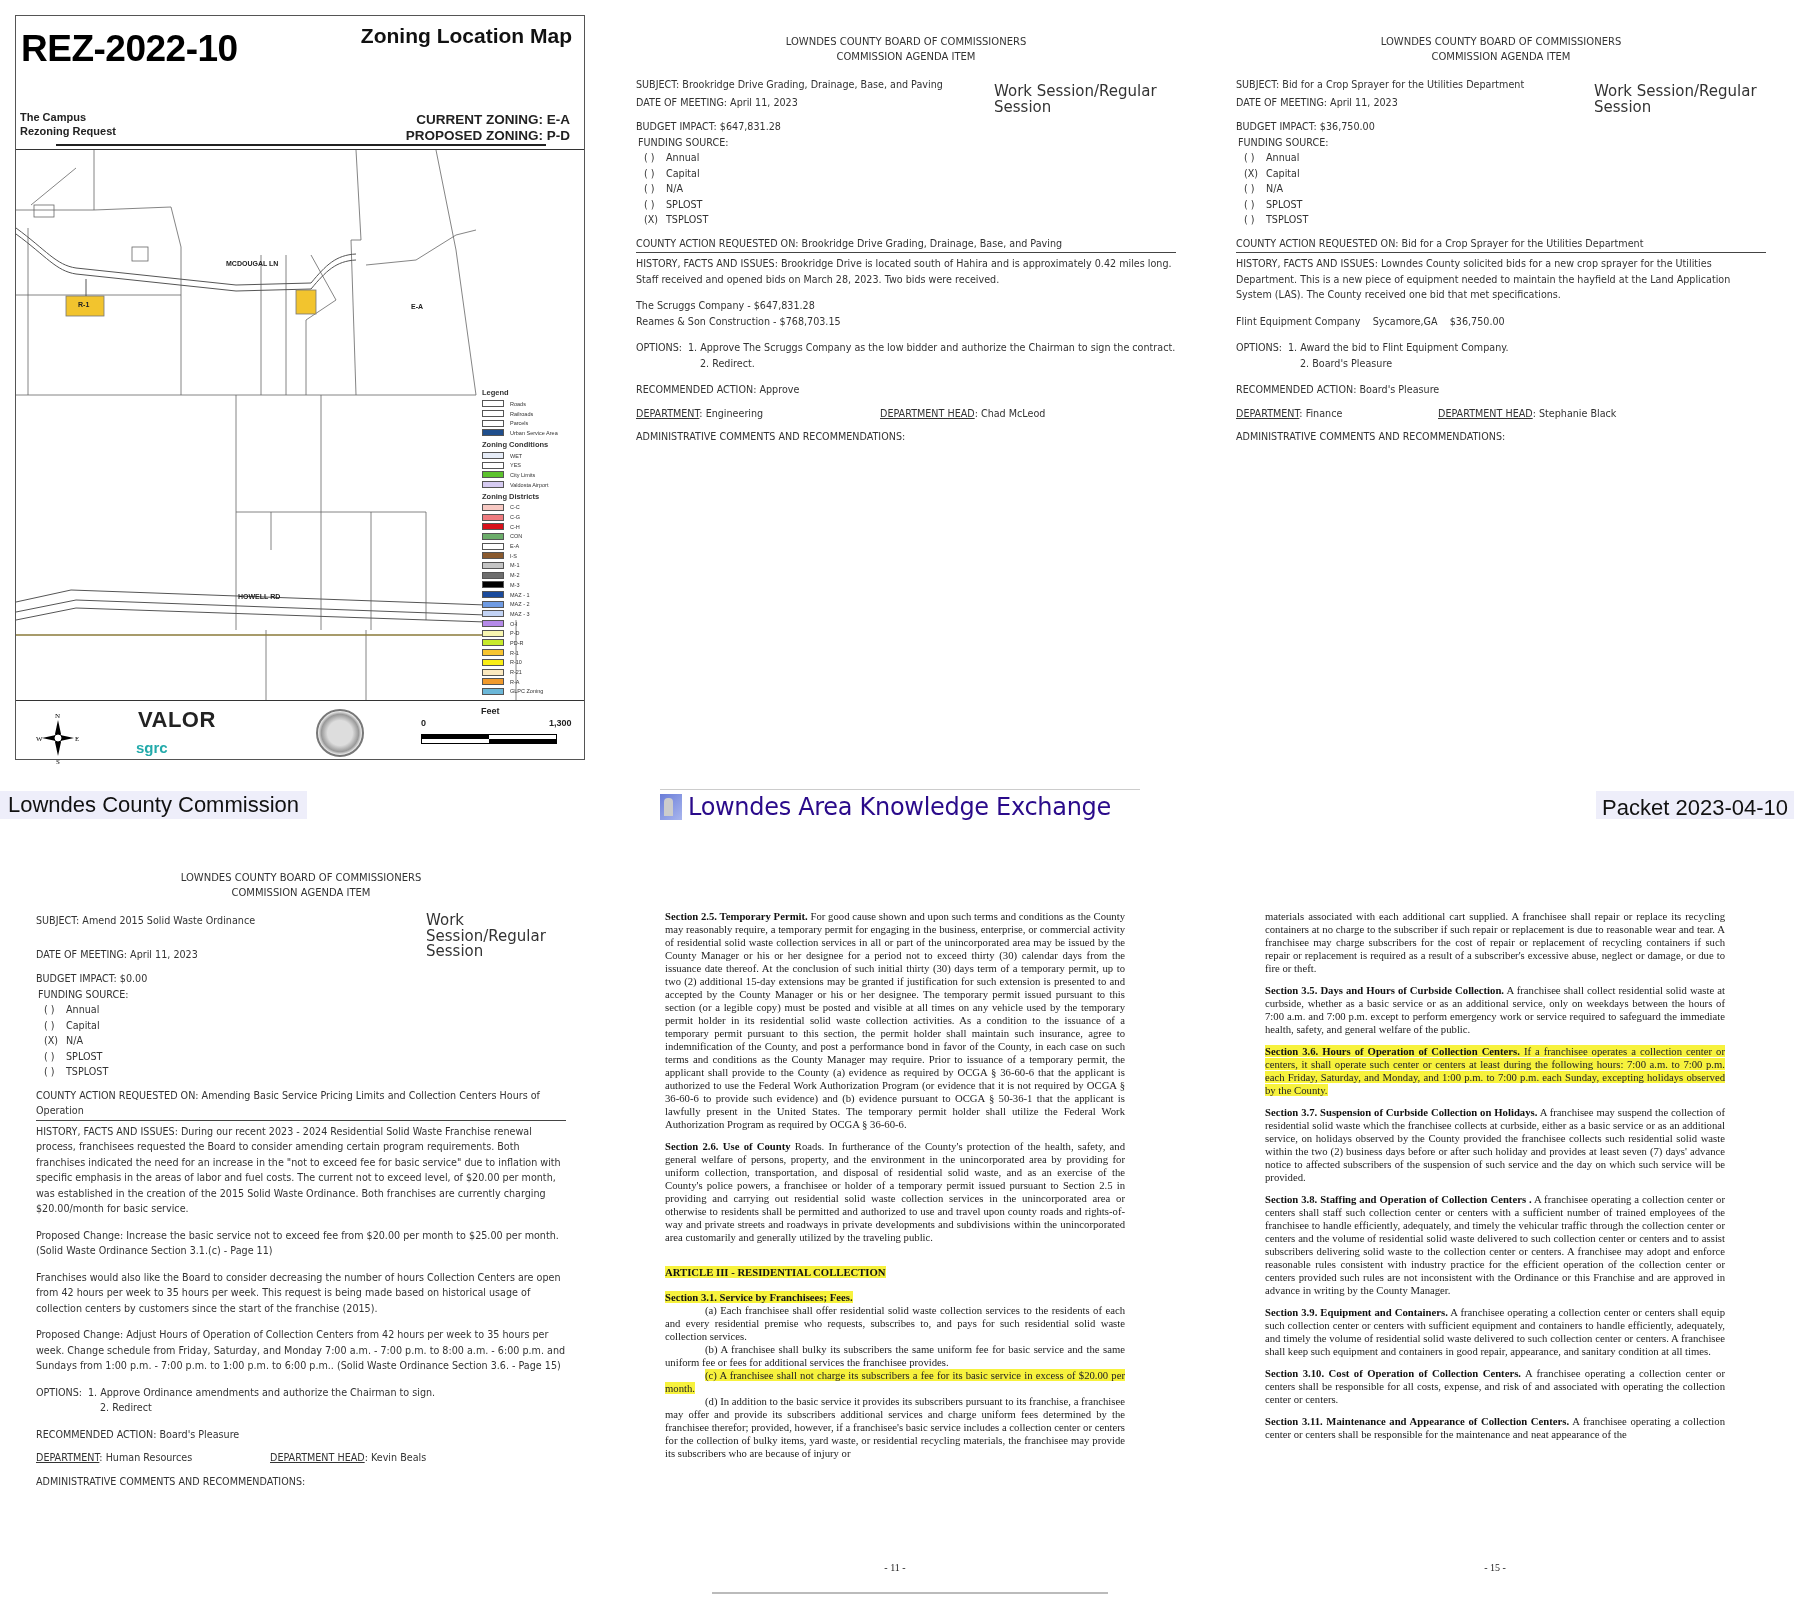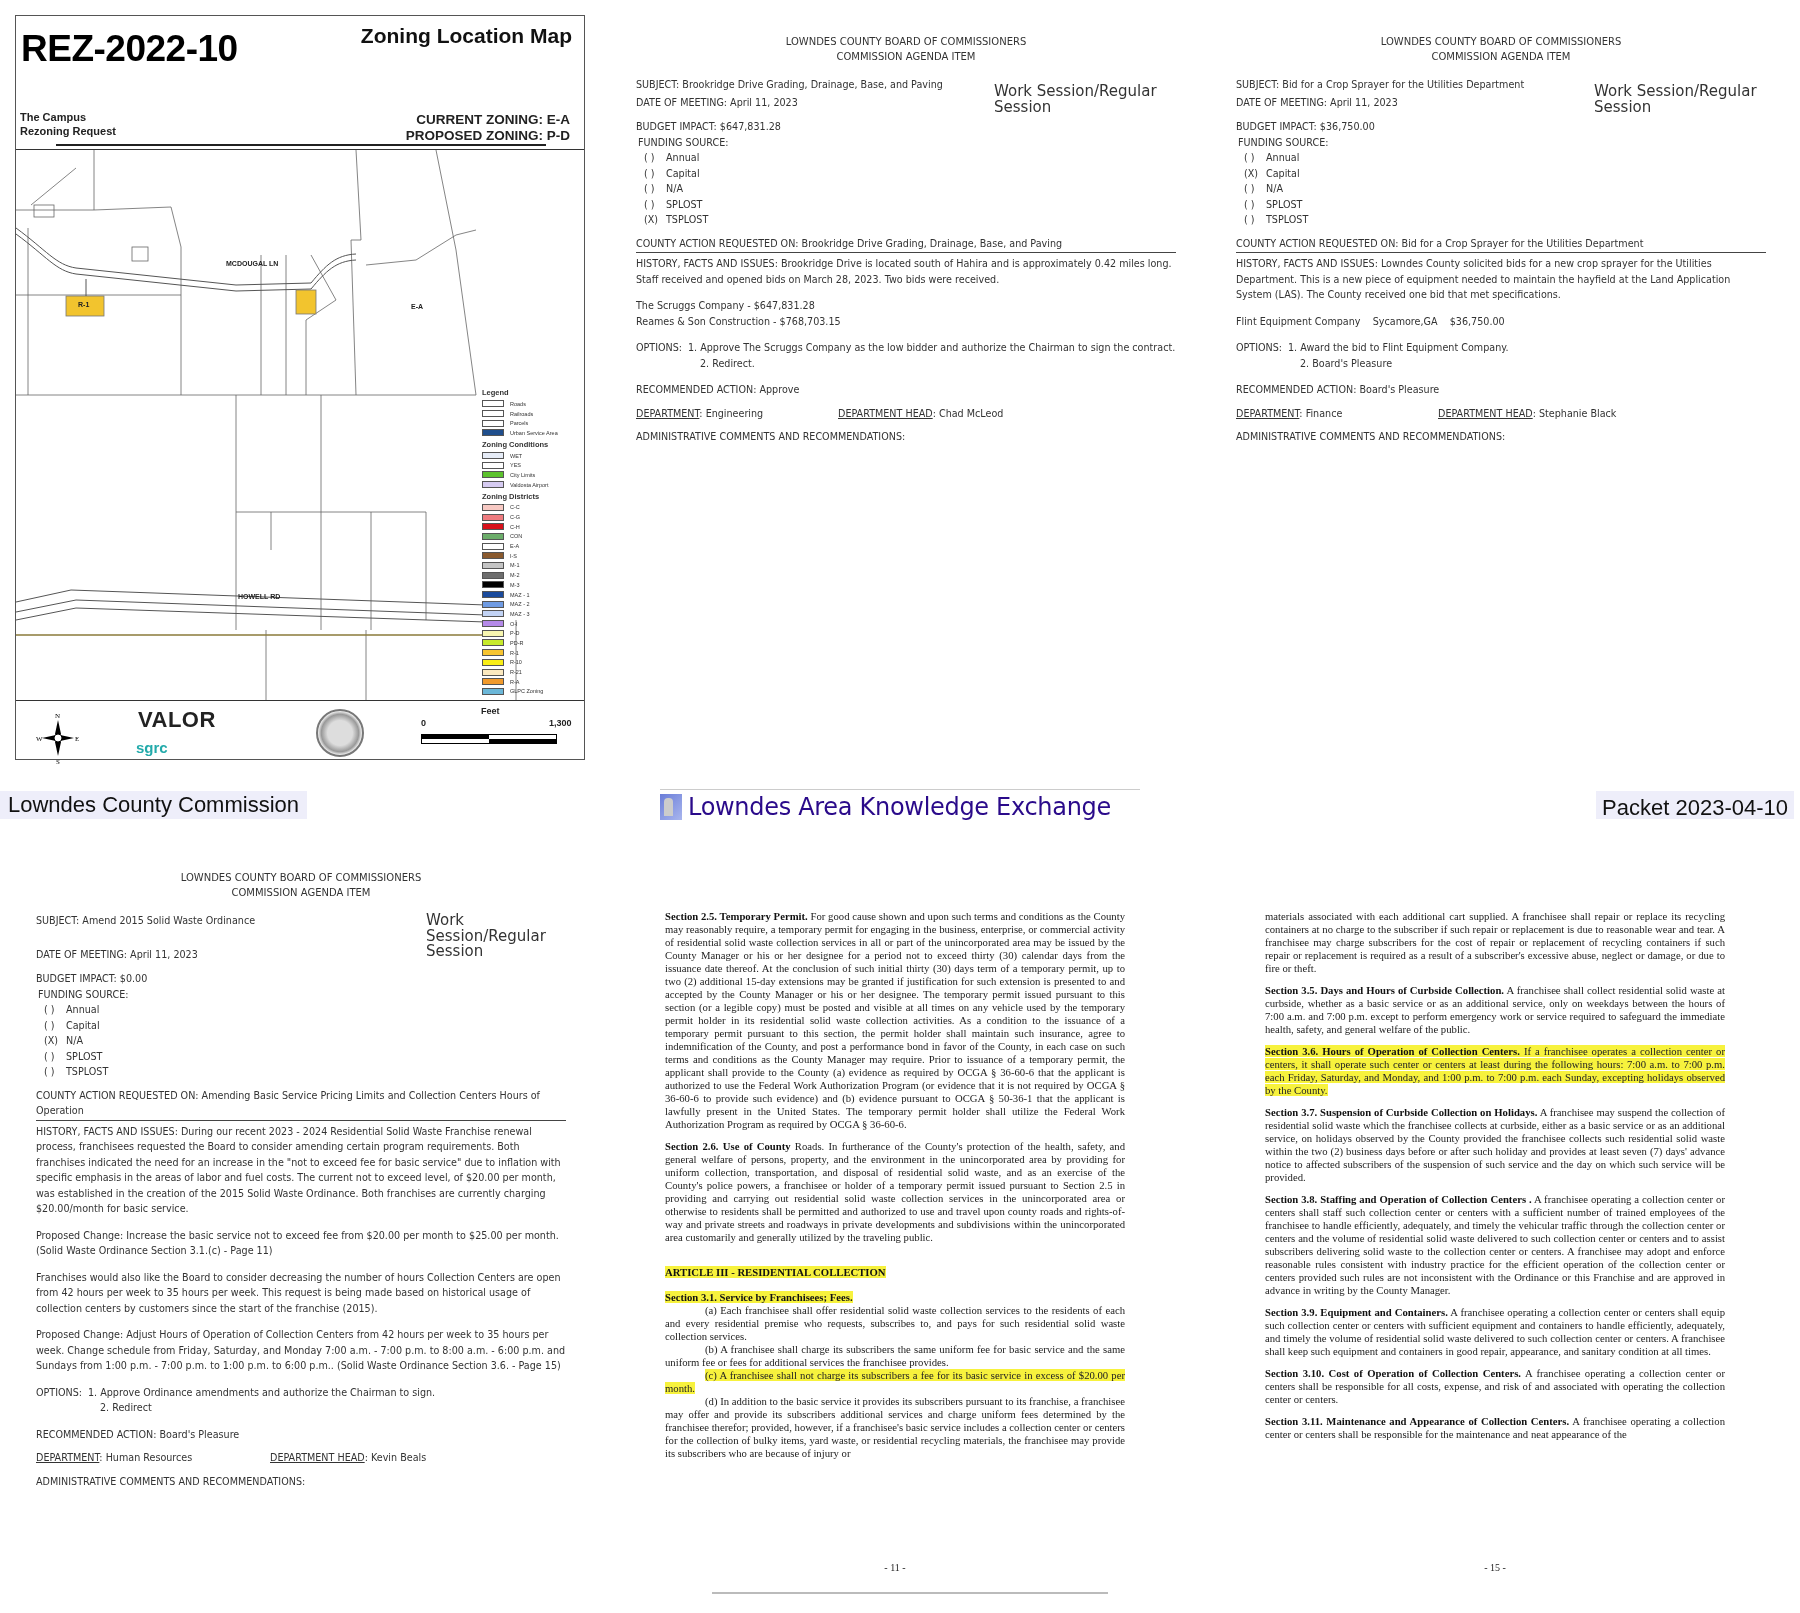--- a/index.html
+++ b/index.html
@@ -294,21 +294,21 @@
       <span style="width:52px;flex:none">OPTIONS:</span>
       <div style="flex:1">
         <div style="padding-left:0">1. Approve The Scruggs Company as the low bidder and authorize the Chairman to sign the contract.</div>
         <div style="padding-left:12px">2. Redirect.</div>
       </div>
     </div>
     <div style="height:11px"></div>
     <p>RECOMMENDED ACTION: Approve</p>
     <div style="height:8px"></div>
     <div style="display:flex">
-      <span style="width:202px"><span class="u">DEPARTMENT</span><span>: Engineering</span></span>
+      <span style="width:244px"><span class="u">DEPARTMENT</span><span>: Engineering</span></span>
       <span><span class="u">DEPARTMENT HEAD</span><span>: Chad McLeod</span></span>
     </div>
     <div style="height:8px"></div>
     <p>ADMINISTRATIVE COMMENTS AND RECOMMENDATIONS:</p>
   </div>
 
 <div class="abs agenda" style="left: 1236px; top: 34px; width: 530px; position: absolute;" id="ag1">
     <div class="head">
       <div>LOWNDES COUNTY BOARD OF COMMISSIONERS</div>
       <div>COMMISSION AGENDA ITEM</div>
@@ -433,21 +433,21 @@
 
 <div class="abs ord" style="left:665px;top:910px;width:460px">
   <p><b>Section 2.5. Temporary Permit.</b><span> For good cause shown and upon such terms and conditions as the County may reasonably require, a temporary permit for engaging in the business, enterprise, or commercial activity of residential solid waste collection services in all or part of the unincorporated area may be issued by the County Manager or his or her designee for a period not to exceed thirty (30) calendar days from the issuance date thereof. At the conclusion of such initial thirty (30) days term of a temporary permit, up to two (2) additional 15-day extensions may be granted if justification for such extension is presented to and accepted by the County Manager or his or her designee. The temporary permit issued pursuant to this section (or a legible copy) must be posted and visible at all times on any vehicle used by the temporary permit holder in its residential solid waste collection activities. As a condition to the issuance of a temporary permit pursuant to this section, the permit holder shall maintain such insurance, agree to indemnification of the County, and post a performance bond in favor of the County, in each case on such terms and conditions as the County Manager may require. Prior to issuance of a temporary permit, the applicant shall provide to the County (a) evidence as required by OCGA § 36-60-6 that the applicant is authorized to use the Federal Work Authorization Program (or evidence that it is not required by OCGA § 36-60-6 to provide such evidence) and (b) evidence pursuant to OCGA § 50-36-1 that the applicant is lawfully present in the United States. The temporary permit holder shall utilize the Federal Work Authorization Program as required by OCGA § 36-60-6.</span></p>
   <div class="gap"></div>
   <p><b>Section 2.6. Use of County</b><span> Roads. In furtherance of the County's protection of the health, safety, and general welfare of persons, property, and the environment in the unincorporated area by providing for uniform collection, transportation, and disposal of residential solid waste, and as an exercise of the County's police powers, a franchisee or holder of a temporary permit issued pursuant to Section 2.5 in providing and carrying out residential solid waste collection services in the unincorporated area or otherwise to residents shall be permitted and authorized to use and travel upon county roads and rights-of-way and private streets and roadways in private developments and subdivisions within the unincorporated area customarily and generally utilized by the traveling public.</span></p>
   <div class="gap" style="height:22px"></div>
   <p><b class="hl">ARTICLE III - RESIDENTIAL COLLECTION</b></p>
   <div class="gap" style="height:12px"></div>
   <p><b class="hl">Section 3.1. Service by Franchisees; Fees.</b></p>
   <p class="ind">(a) Each franchisee shall offer residential solid waste collection services to the residents of each and every residential premise who requests, subscribes to, and pays for such residential solid waste collection services.</p>
-  <p class="ind">(b) A franchisee shall charge its subscribers the same uniform fee for basic service and the same uniform fee or fees for additional services the franchisee provides.</p>
+  <p class="ind">(b) A franchisee shall bulky its subscribers the same uniform fee for basic service and the same uniform fee or fees for additional services the franchisee provides.</p>
   <p class="ind"><span class="hl">(c) A franchisee shall not charge its subscribers a fee for its basic service in excess of $20.00 per month.</span></p>
   <p class="ind">(d) In addition to the basic service it provides its subscribers pursuant to its franchise, a franchisee may offer and provide its subscribers additional services and charge uniform fees determined by the franchisee therefor; provided, however, if a franchisee's basic service includes a collection center or centers for the collection of bulky items, yard waste, or residential recycling materials, the franchisee may provide its subscribers who are because of injury or</p>
 </div>
 <div class="abs pagenum" style="left:665px;top:1562px;width:460px">- 11 -</div>
 <div class="abs" style="left:712px;top:1592px;width:396px;border-top:2px solid #bbb"></div>
 
 <div class="abs ord" style="left:1265px;top:910px;width:460px" id="p15">
     <p>materials associated with each additional cart supplied. A franchisee shall repair or replace its recycling containers at no charge to the subscriber if such repair or replacement is due to reasonable wear and tear. A franchisee may charge subscribers for the cost of repair or replacement of recycling containers if such repair or replacement is required as a result of a subscriber's excessive abuse, neglect or damage, or due to fire or theft.</p>
     <div class="gap"></div>
     <p><b>Section 3.5. Days and Hours of Curbside Collection.</b><span> A franchisee shall collect residential solid waste at curbside, whether as a basic service or as an additional service, only on weekdays between the hours of 7:00 a.m. and 7:00 p.m. except to perform emergency work or service required to safeguard the immediate health, safety, and general welfare of the public.</span></p>

